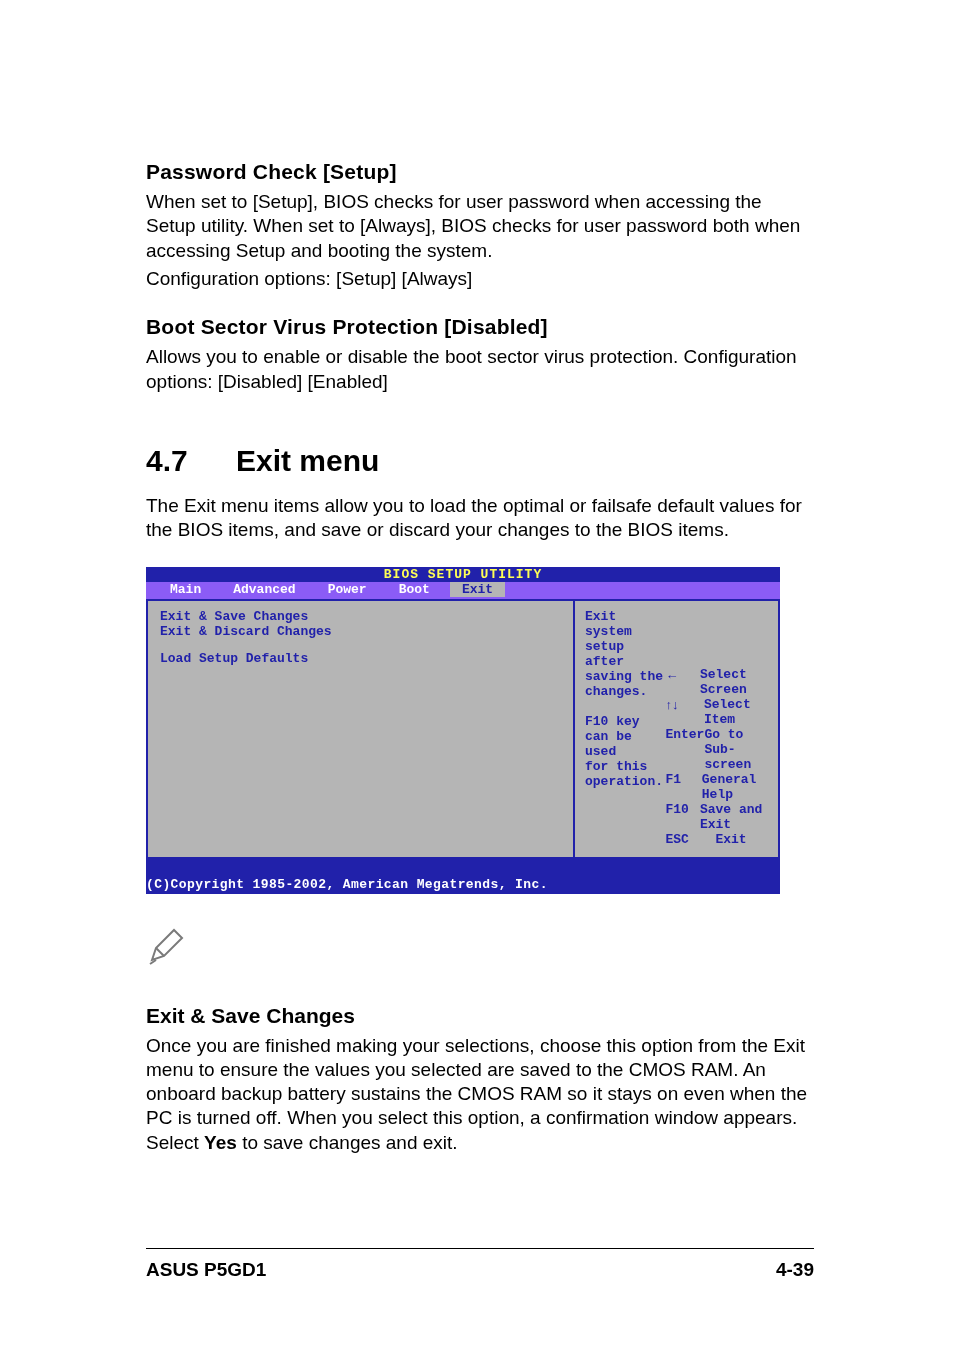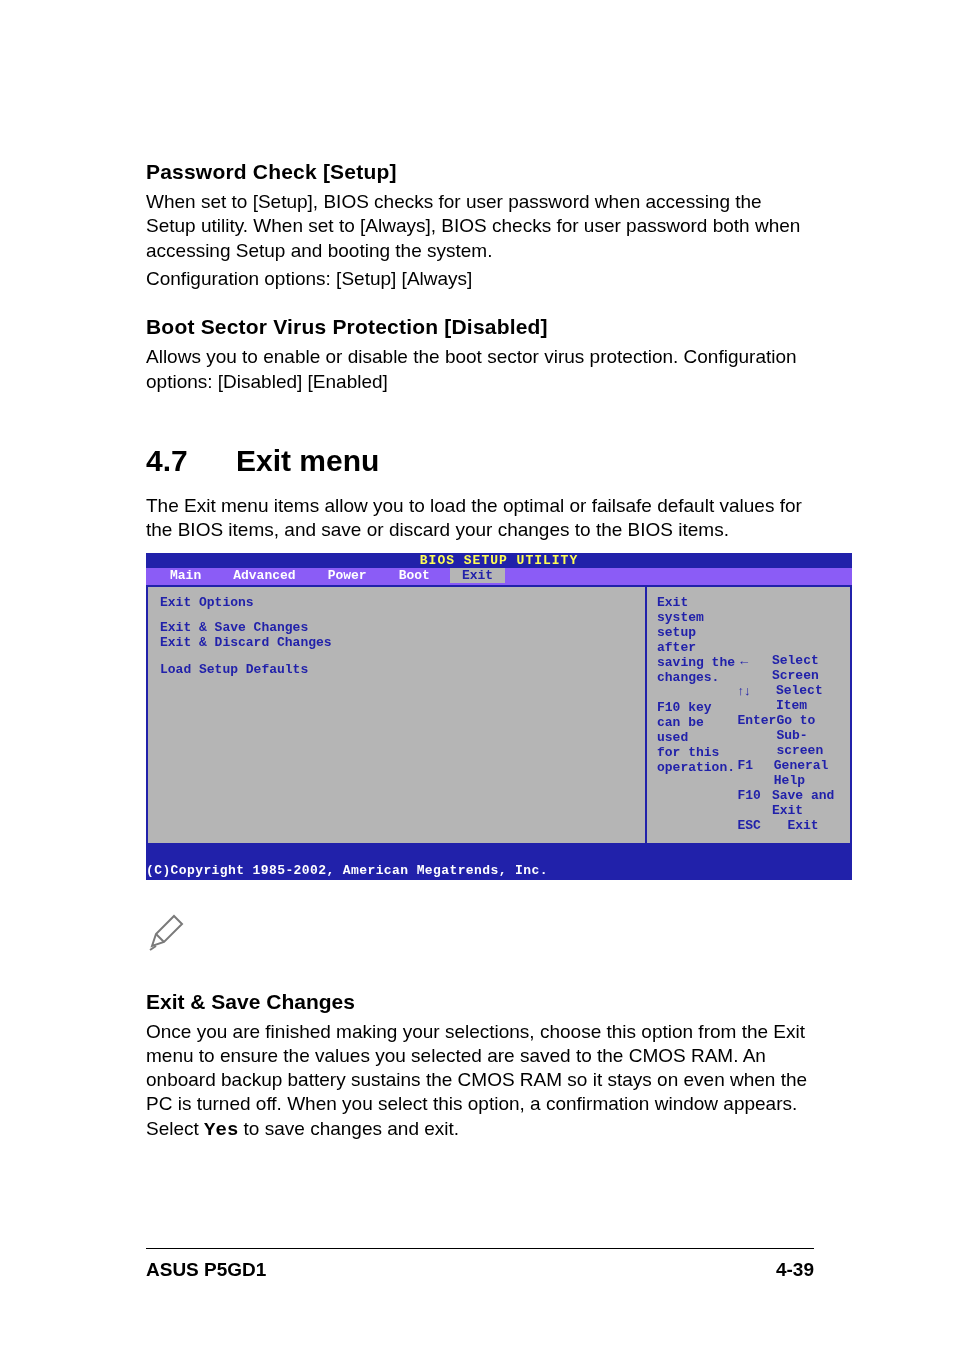--- a/index.html
+++ b/index.html
@@ -29,22 +29,22 @@
   .section-gap-sm { height: 20px; }
   .section-gap-md { height: 46px; }
   .big-heading {
     font-weight: 900;
     font-size: 30px;
     margin-bottom: 16px;
   }
   .big-heading .num { display: inline-block; width: 90px; }
   
   .bios {
-    margin-top: 10px;
-    width: 706px;
+    margin-top: 24px;
+    width: 634px;
     background: #b5b5b5;
     font-family: "Courier New", monospace;
     font-size: 13px;
     font-weight: bold;
   }
   .bios-titlebar {
     background: #2121aa;
     color: #ffff55;
     text-align: center;
     padding: 0;
@@ -133,21 +133,21 @@
     line-height: 1.28;
   }
 
   .exit-save-heading {
     font-weight: bold;
     font-size: 21px;
     margin-top: 34px;
     margin-bottom: 6px;
   }
   .yes-bold {
-    font-family: Liberation Mono, monospace;
+    font-family: Liberation Sans, sans-serif;
     font-weight: bold;
   }
 
   
   .page-footer {
     position: absolute;
     bottom: 70px;
     left: 146px;
     right: 140px;
     border-top: 1px solid #000;
@@ -184,21 +184,20 @@
     <div class="bios-titlebar">BIOS SETUP UTILITY</div>
     <div class="bios-tabs">
       <span class="bios-tab">Main</span>
       <span class="bios-tab">Advanced</span>
       <span class="bios-tab">Power</span>
       <span class="bios-tab">Boot</span>
       <span class="bios-tab active">Exit</span>
     </div>
     <div class="bios-body">
       <div class="bios-left">
-        <div class="bios-left-title">Exit Options</div>
         <div class="bios-menu-item">Exit &amp; Save Changes</div>
         <div class="bios-menu-item">Exit &amp; Discard Changes</div>
         <div class="bios-spacer"></div>
         <div class="bios-menu-item">Load Setup Defaults</div>
       </div>
       <div class="bios-right">
         <div class="bios-help-top">
           <div>Exit system setup</div>
           <div>after saving the</div>
           <div>changes.</div>

